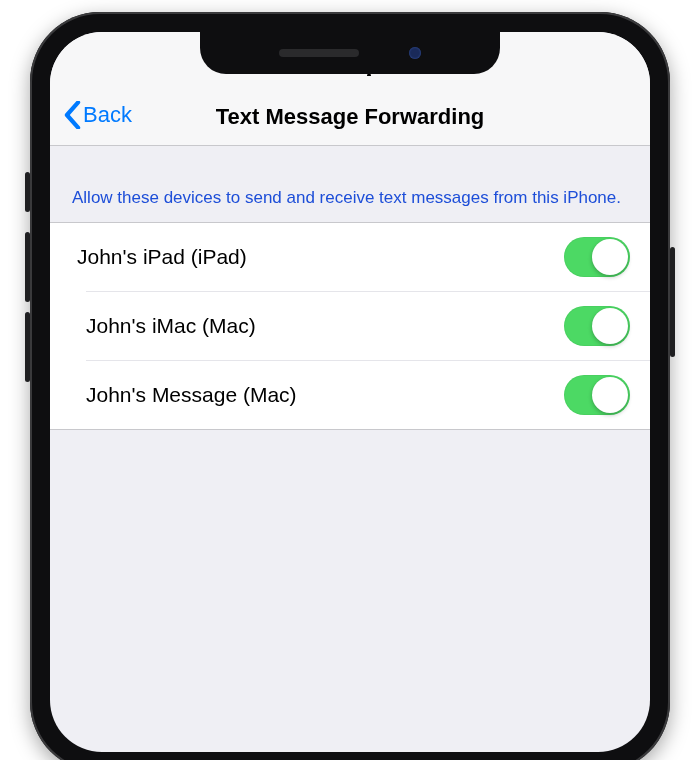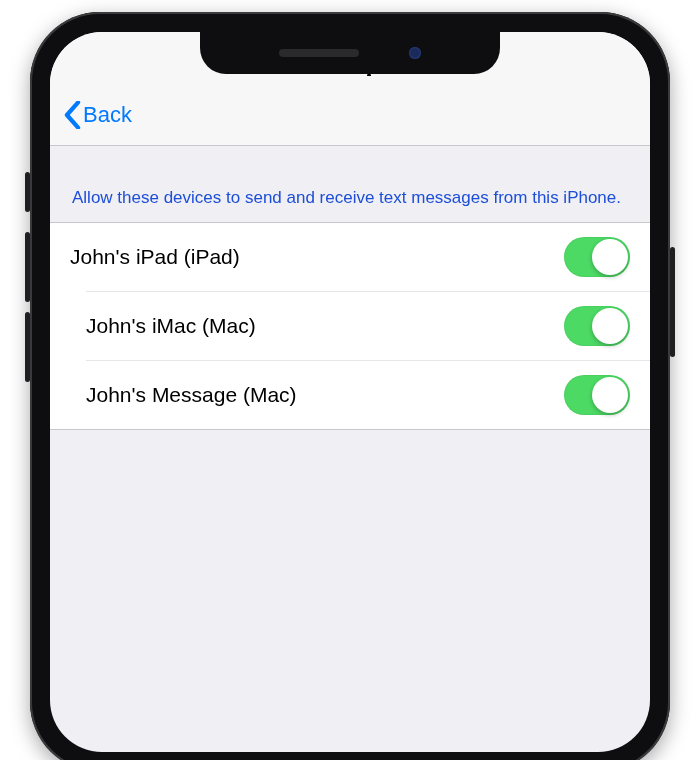--- a/index.html
+++ b/index.html
@@ -102,20 +102,21 @@
       background:#fff;
       border-top:1px solid #c8c8cc;
       border-bottom:1px solid #c8c8cc;
     }
     .row {
       display:flex;
       align-items:center;
       justify-content:space-between;
       padding: 14px 20px;
       min-height:62px;
+      margin-left:7px;
     }
     .row + .row { border-top:1px solid #e5e5ea; margin-left:36px; padding-left:0; }
     .row + .row .row-label { }
     .row-label { font-size:21px; color:#000; }
     .toggle {
       position:relative; width:66px; height:40px; border-radius:20px;
       background:#4cd964; flex-shrink:0;
       box-shadow: inset 0 0 0 1px rgba(0,0,0,0.04);
       cursor:pointer;
     }
@@ -160,20 +161,21 @@
       </div>
     </div>
 
     <div class="nav">
       <div class="nav-back">
         <svg viewBox="0 0 12 20">
             <path fill="none" stroke="#007aff" stroke-width="3" stroke-linecap="round" stroke-linejoin="round" d="M10 1 2 10l8 9"></path>
           </svg>
         <span>Back</span>
       </div>
+      <div class="nav-title">Text Message Forwarding</div>
     </div>
 
     <div class="section-header">Allow these devices to send and receive text messages from this iPhone.</div>
 
     <div class="list">
       <div class="row">
         <span class="row-label">John's iPad (iPad)</span>
         <div class="toggle">
             <div class="knob"></div>
           </div>

